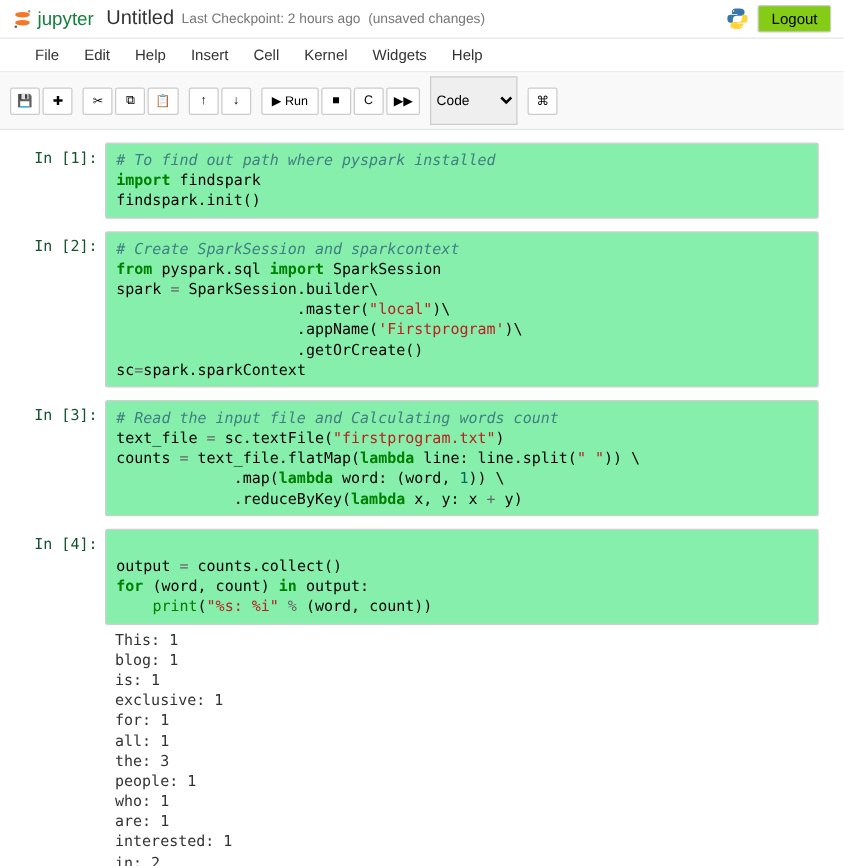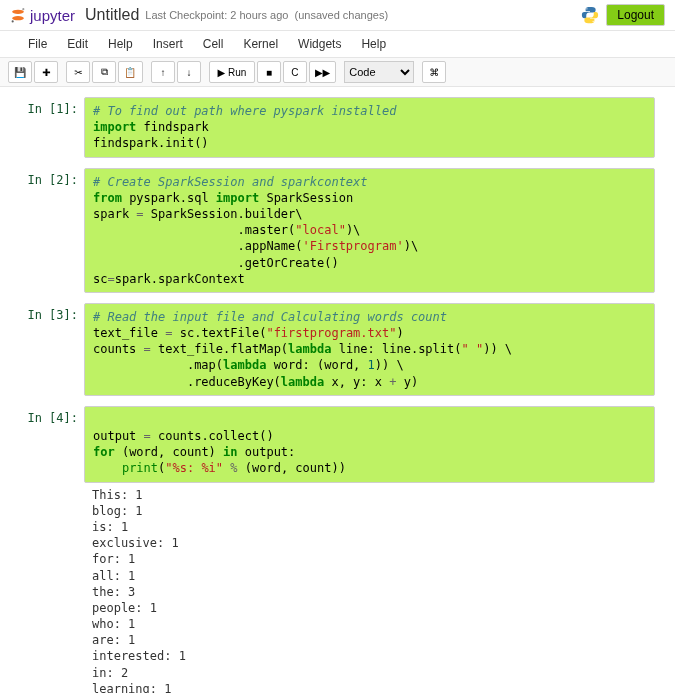--- a/index.html
+++ b/index.html
@@ -1,36 +1,36 @@
 <!DOCTYPE html>
 <html><head>
 <meta charset="utf-8">
 <style>
   html,body{margin:0;padding:0;font-family:"Helvetica Neue",Helvetica,Arial,sans-serif;font-size:13px;color:#000;background:#fff}
   body{width:675px}
   .header{display:flex;align-items:center;padding:4px 10px;border-bottom:1px solid #e5e5e5}
-  .logo{display:flex;align-items:center;font-size:15px;color:#4c1d95}
+  .logo{display:flex;align-items:center;font-size:15px;color:#15803d}
   .logo-img{width:16px;height:16px;margin-right:4px}
   .nbname{font-size:16px;color:#333;margin-left:10px}
   .checkpoint{font-size:11px;color:#777;margin-left:6px}
   .header-right{margin-left:auto;display:flex;align-items:center;gap:6px}
   .logout{border:1px solid #ccc;background:#84cc16;font-size:12px;padding:3px 10px;border-radius:2px}
   .menubar{display:flex;align-items:center;padding:0 18px;border-bottom:1px solid #e5e5e5;height:26px;font-size:12px;color:#333}
   .menubar .m{padding:4px 10px;cursor:default}
   .menu-right{margin-left:auto;display:flex;align-items:center;font-size:11px;color:#555}
   .kernel-ind{width:12px;height:12px;border:1px solid #888;border-radius:50%;margin-left:8px}
   .sep{border-left:1px solid #ccc;height:16px;margin:0 8px}
   .toolbar{display:flex;align-items:center;padding:3px 8px;gap:2px;border-bottom:1px solid #e5e5e5;background:#f9f9f9}
   .tb-btn{border:1px solid #ccc;background:#fff;height:22px;min-width:24px;font-size:10px;display:flex;align-items:center;justify-content:center;border-radius:2px;padding:0 5px;box-sizing:border-box}
-  .tb-sel{height:22px;font-size:11px;border:1px solid #ccc;min-width:70px}
+  .tb-sel{height:39px;font-size:11px;border:1px solid #ccc;min-width:70px}
   .notebook{padding:10px 20px 20px 20px}
   .cell{margin-bottom:10px}
   .input-area{display:flex}
   .prompt{width:58px;text-align:right;padding:5px 6px 0 0;font-family:monospace;font-size:12px;color:#14532d;flex-shrink:0}
-  .code-box{flex:1;border:1px solid #cfcfcf;background:#bef264;padding:5px 8px;border-radius:2px;font-family:monospace;font-size:12px;line-height:1.35;white-space:pre}
+  .code-box{flex:1;border:1px solid #cfcfcf;background:#86efac;padding:5px 8px;border-radius:2px;font-family:monospace;font-size:12px;line-height:1.35;white-space:pre}
   .output-area{display:flex;margin-top:0}
   .output-text{flex:1;font-family:monospace;font-size:12px;line-height:1.35;white-space:pre;padding:4px 8px;color:#333}
   .c-комм{color:#408080;font-style:italic}
   .c-kw{color:#008000;font-weight:bold}
   .c-str{color:#BA2121}
   .c-num{color:#006666}
   .c-op{color:#666}
   .c-builtin{color:#008000}
   .py-icon{width:20px;height:20px}
 </style>

